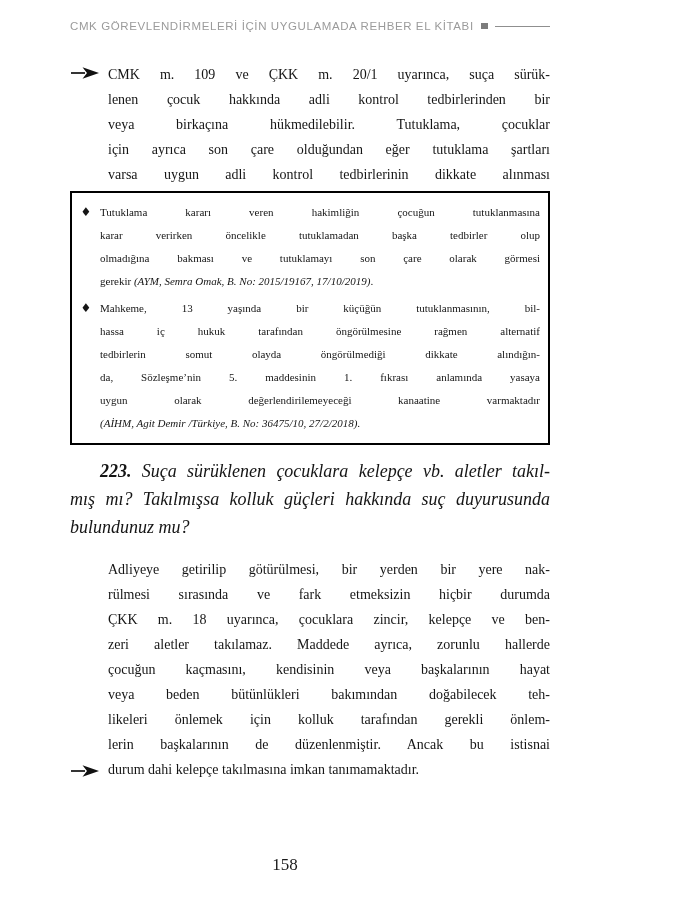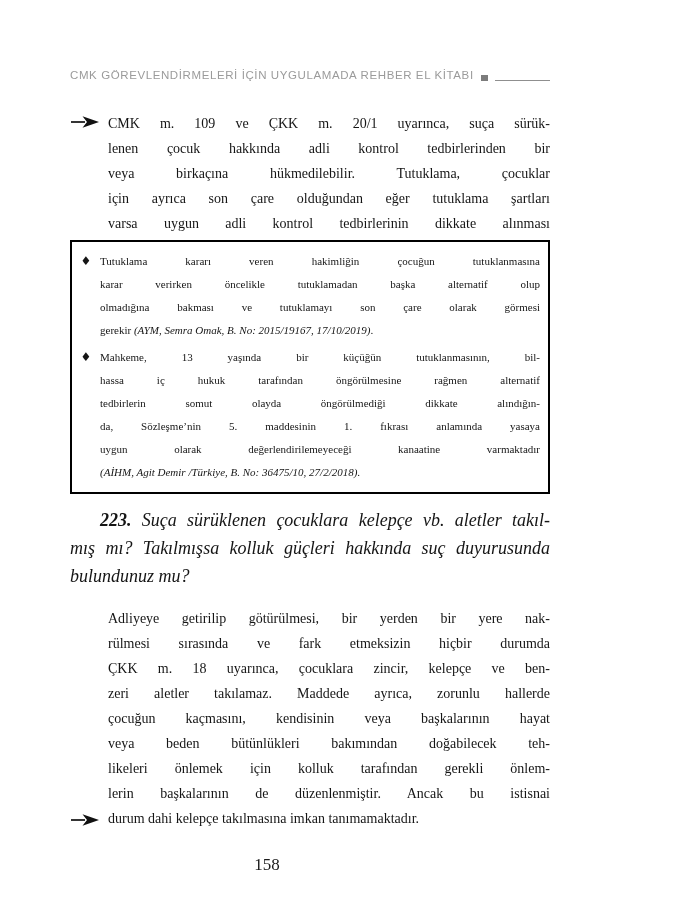--- a/index.html
+++ b/index.html
@@ -7,24 +7,24 @@
     position:relative;
     width:700px;height:917px;
     background:#ffffff;
     color:#151515;
     font-family:"Liberation Serif", serif;
     overflow:hidden;
   }
   
   .header{
     margin-left:70px;
-    padding-top:69px;
+    padding-top:20px;
     width:480px;
     display:flex;
-    align-items:flex-end;
+    align-items:center;
     gap:7px;
   }
   .header-title{
     font-family:"Liberation Sans", sans-serif;
     font-size:11.5px;
     letter-spacing:0.6px;
     color:#9b9b9b;
     white-space:nowrap;
     flex:none;
   }
@@ -80,21 +80,21 @@
   
   .para{ margin-top:12px; }
   .para .ln{ font-size:18px; line-height:28px;font-style:italic; }
   .para .ln.first{ text-indent:30px; }
   strong{ font-weight:bold; }
   em{ font-style:italic; }
   
   .page-number{
     position:absolute;
     top:855px;
-    left:52px;
+    left:70px;
     width:430px;
     text-align:center;
     font-size:17px;
     color:#1a1a1a;
   }
 </style>
 </head>
 <body>
 
 <div class="page">
@@ -117,21 +117,21 @@
           <div class="ln"><span>veya birkaçına hükmedilebilir. Tutuklama, çocuklar</span></div>
           <div class="ln"><span>için ayrıca son çare olduğundan eğer tutuklama şartları</span></div>
           <div class="ln"><span>varsa uygun adli kontrol tedbirlerinin dikkate alınması</span></div>
         </div>
       </div>
       <div class="info-box">
         <div class="box-item">
           <span class="bullet">♦</span>
           <div class="text">
             <div class="ln first"><span>Tutuklama kararı veren hakimliğin çocuğun tutuklanmasına</span></div>
-            <div class="ln"><span>karar verirken öncelikle tutuklamadan başka alternatif olup</span></div>
+            <div class="ln"><span>karar verirken öncelikle tutuklamadan başka tedbirler olup</span></div>
             <div class="ln"><span>olmadığına bakması ve tutuklamayı son çare olarak görmesi</span></div>
             <div class="ln last"><span>gerekir </span><em>(AYM, Semra Omak, B. No: 2015/19167, 17/10/2019)</em><span>.</span></div>
           </div>
         </div>
         <div class="box-item">
           <span class="bullet">♦</span>
           <div class="text">
             <div class="ln first"><span>Mahkeme, 13 yaşında bir küçüğün tutuklanmasının, bil-</span></div>
             <div class="ln"><span>hassa iç hukuk tarafından öngörülmesine rağmen alternatif</span></div>
             <div class="ln"><span>tedbirlerin somut olayda öngörülmediği dikkate alındığın-</span></div>

